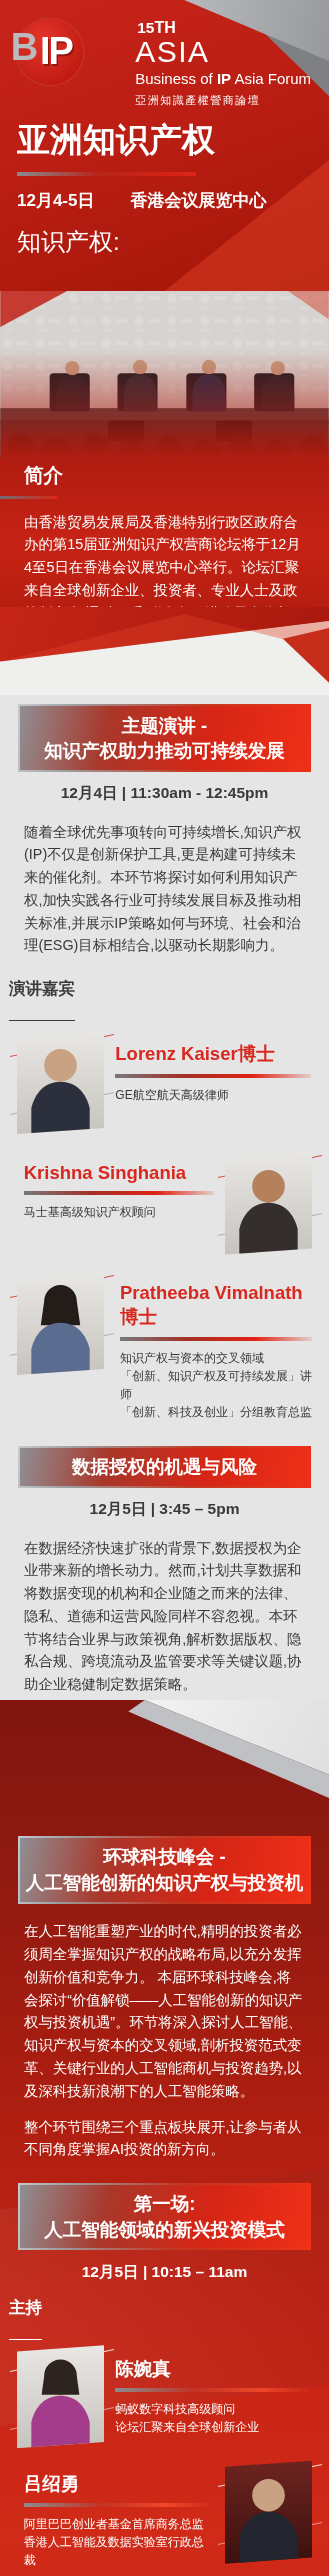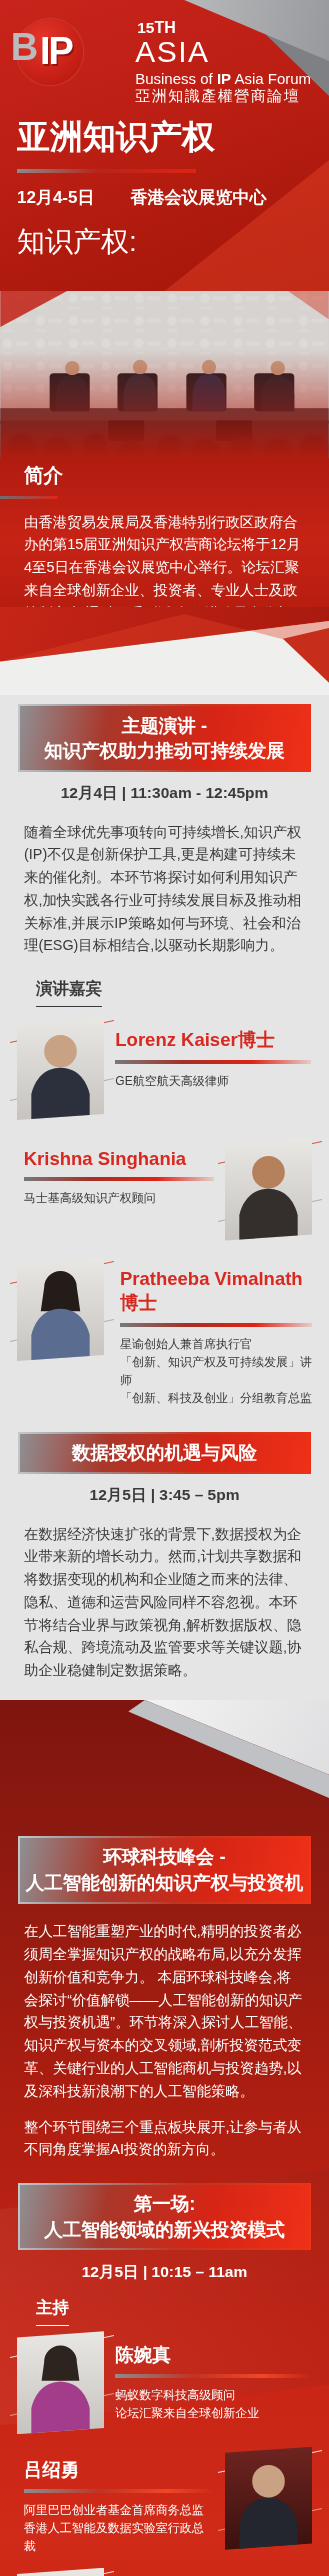--- a/index.html
+++ b/index.html
@@ -16,25 +16,25 @@
   .logo-row{display:flex;align-items:flex-start;padding:18.5px 0 0 17px;position:relative;}
   .logo-circle{width:66px;height:66px;border-radius:50%;background:radial-gradient(circle at 38% 32%,#e5352a,#c01b12 75%);position:relative;flex:none;box-shadow:0 0 0 1.5px rgba(255,255,255,.08);}
   .logo-b{position:absolute;left:-6.2px;top:7.2px;font-size:38px;font-weight:bold;color:#b9bbbf;}
   .logo-ip{position:absolute;left:23px;top:11.3px;font-size:38px;font-weight:bold;color:#fff;letter-spacing:-2.1px;text-shadow:1.5px 2.1px 0 rgba(90,10,8,.55);}
   .logo-right{margin-left:7.2px;line-height:1;}
   .logo-15{font-size:15.5px;font-weight:bold;margin:1px 0 0 47px;}
   .logo-15 .th{font-size:16px;}
   .logo-asia{font-size:30px;font-weight:300;letter-spacing:1.5px;margin:1px 0 0 45px;}
   .logo-sub-en{font-size:15px;margin:4.1px 0 0 45px;}
   .logo-sub-en b{font-weight:bold;}
-  .logo-sub-zh{font-size:15px;letter-spacing:1.5px;margin:2px 0 0 45px;}
+  .logo-sub-zh{font-size:11px;letter-spacing:1.5px;margin:9px 0 0 45px;}
   .hero-h1{margin:14.4px 17px 0;font-size:33px;line-height:1.22;font-weight:bold;}
   .hero-divider{height:4.6px;margin:11.3px 0 0 17px;width:179px;background:linear-gradient(90deg,#8a8a8e,#b5251a 45%,#e02314);}
   .hero-meta{display:flex;gap:36px;margin:12.4px 0 0 17px;font-size:17px;font-weight:bold;}
-  .hero-tagline{margin:15.5px 17px 0;font-size:28px;font-weight:300;line-height:1.28;}
+  .hero-tagline{margin:15.5px 17px 0;font-size:24px;font-weight:300;line-height:1.28;}
 
   
   .photo-sec{height:167px;background:#cfccc9;}
   .photo-sec svg{display:block;}
 
   
   .intro{height:149px;background:linear-gradient(180deg,#b01c10,#c62315 55%,#b71e10);color:#fff;}
   .intro-h{margin:4.1px 0 0 24px;font-size:19.6px;font-weight:bold;}
   .intro-line{height:3.1px;width:58px;background:linear-gradient(90deg,#6e6e72,#e02314);margin-top:7.2px;}
   .intro-body{margin:11.3px 24px 0;font-size:14.4px;line-height:1.58;}
@@ -45,21 +45,21 @@
   .t-red2{inset:0;clip-path:polygon(0 62%,56% 8%,100% 50%,100% 16%);background:rgba(226,66,40,.38);}
   .t-sliver{inset:0;clip-path:polygon(86% 36%,100% 24%,100% 86%);background:#c72d1b;}
 
   
   .graysec{height:1005px;background:#e5e5e5;color:#3a3a3a;}
   .banner{margin:0 18px;padding:2.1px;background:linear-gradient(100deg,#c6c9cc 0%,#9a9c9f 20%,#c23b23 60%,#ef2f17 100%);}
   .banner-in{background:linear-gradient(100deg,#8f8f93 0%,#a9372a 30%,#d62515 65%,#ee3018 100%);padding:6.2px 2.1px;text-align:center;}
   .banner-line{font-size:18.5px;font-weight:bold;color:#fff;line-height:1.38;white-space:nowrap;overflow:hidden;}
   .sess-dt{text-align:center;font-size:15.5px;font-weight:bold;margin-top:11.3px;}
   .para{margin:16.5px 24px 0;font-size:14.4px;line-height:1.58;}
-  .label-u{display:inline-block;margin:0 0 0 36px;font-size:16.5px;font-weight:bold;border-bottom:1.5px solid currentColor;padding-bottom:6px;}
+  .label-u{display:inline-block;margin:0 0 0 9px;font-size:16.5px;font-weight:bold;border-bottom:1.5px solid currentColor;padding-bottom:20px;}
 
   .speaker-row{display:flex;gap:11.3px;padding:0 17px;align-items:flex-start;}
   .speaker-row.rev{flex-direction:row-reverse;}
   .photo-wrap{width:87px;height:103px;flex:none;position:relative;}
   .photo{position:absolute;inset:0;background:linear-gradient(180deg,#e9e7e3,#c7c4c0);overflow:hidden;clip-path:polygon(0 6%,100% 0,100% 94%,0 100%);}
   .photo svg{display:block;}
   .photo-wrap::before{content:"";position:absolute;left:-7.2px;top:14%;width:120%;height:55%;border-top:1px solid rgba(210,55,35,.85);border-bottom:1px solid rgba(150,150,155,.7);transform:skewY(-12deg);}
   .on-red .photo-wrap::before{border-top-color:rgba(255,255,255,.85);border-bottom-color:rgba(255,255,255,.5);}
   .spk-text{flex:1;padding-top:10.3px;min-width:0;}
   .spk-name{font-size:18.5px;font-weight:bold;color:#d8281f;}
@@ -237,21 +237,21 @@
             <svg width="87" height="103" viewBox="0 0 100 120">
               <circle cx="50" cy="40" r="19" fill="#b5805c"></circle>
               <path d="M31 34 a19 19 0 0 1 38 0 l4 28 -46 0 z" fill="#241c18"></path>
               <path d="M50 59 C32 59 20 72 16 90 L16 120 L84 120 L84 90 C80 72 68 59 50 59 Z" fill="#5a6d91"></path>
             </svg>
           </div>
       </div>
       <div class="spk-text">
         <div class="spk-name">Pratheeba Vimalnath 博士</div>
         <div class="spk-bar"></div>
-        <div class="spk-title">星谕创始人兼首席执行官</div>
+        <div class="spk-title">知识产权与资本的交叉领域</div>
         <div class="spk-title">「创新、知识产权及可持续发展」讲师</div>
         <div class="spk-title">「创新、科技及创业」分组教育总监</div>
       </div>
     </div>
 
     <div class="banner" style="margin-top:25px;">
       <div class="banner-in">
           <div class="banner-line">数据授权的机遇与风险</div>
         </div>
     </div>

